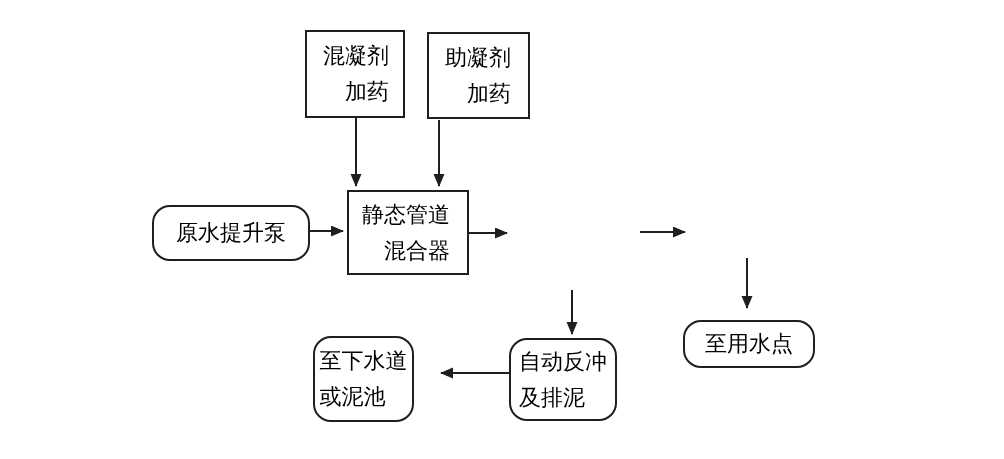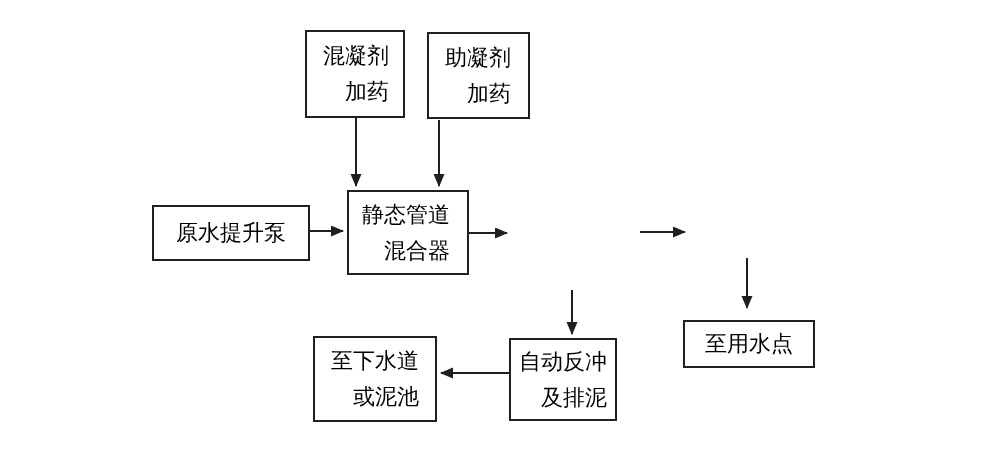--- a/index.html
+++ b/index.html
@@ -26,21 +26,22 @@
     display: flex;
     align-items: center;
     white-space: pre-line;
   }
   .node.align-left {
     justify-content: flex-start;
     text-align: right;
   }
   .node.align-center {
     justify-content: center;
-    text-align: right;
+    text-align: left;
+    border-radius: 18px;
   }
   .edges-layer {
     position: absolute;
     left: 0;
     top: 0;
     width: 1004px;
     height: 459px;
     pointer-events: none;
   }
 </style>
@@ -76,16 +77,16 @@
   <div class="node align-left" style="left:347px; top:190px; width:122px; height:85px; padding-left:13px;">静态管道
 混合器</div>
 
 
 
   <div class="node align-center" style="left:683px; top:312px; width:132px; height:48px;margin-top:8px;">至用水点</div>
 
   <div class="node align-center" style="left:509px; top:338px; width:108px; height:83px;">自动反冲
 及排泥</div>
 
-  <div class="node align-center" style="left:313px; top:336px; width:124px; height:86px;">至下水道
+  <div class="node align-center" style="left:313px; top:336px; width:101px; height:86px;">至下水道
 或泥池</div>
 
 </div>
 
 </body></html>

